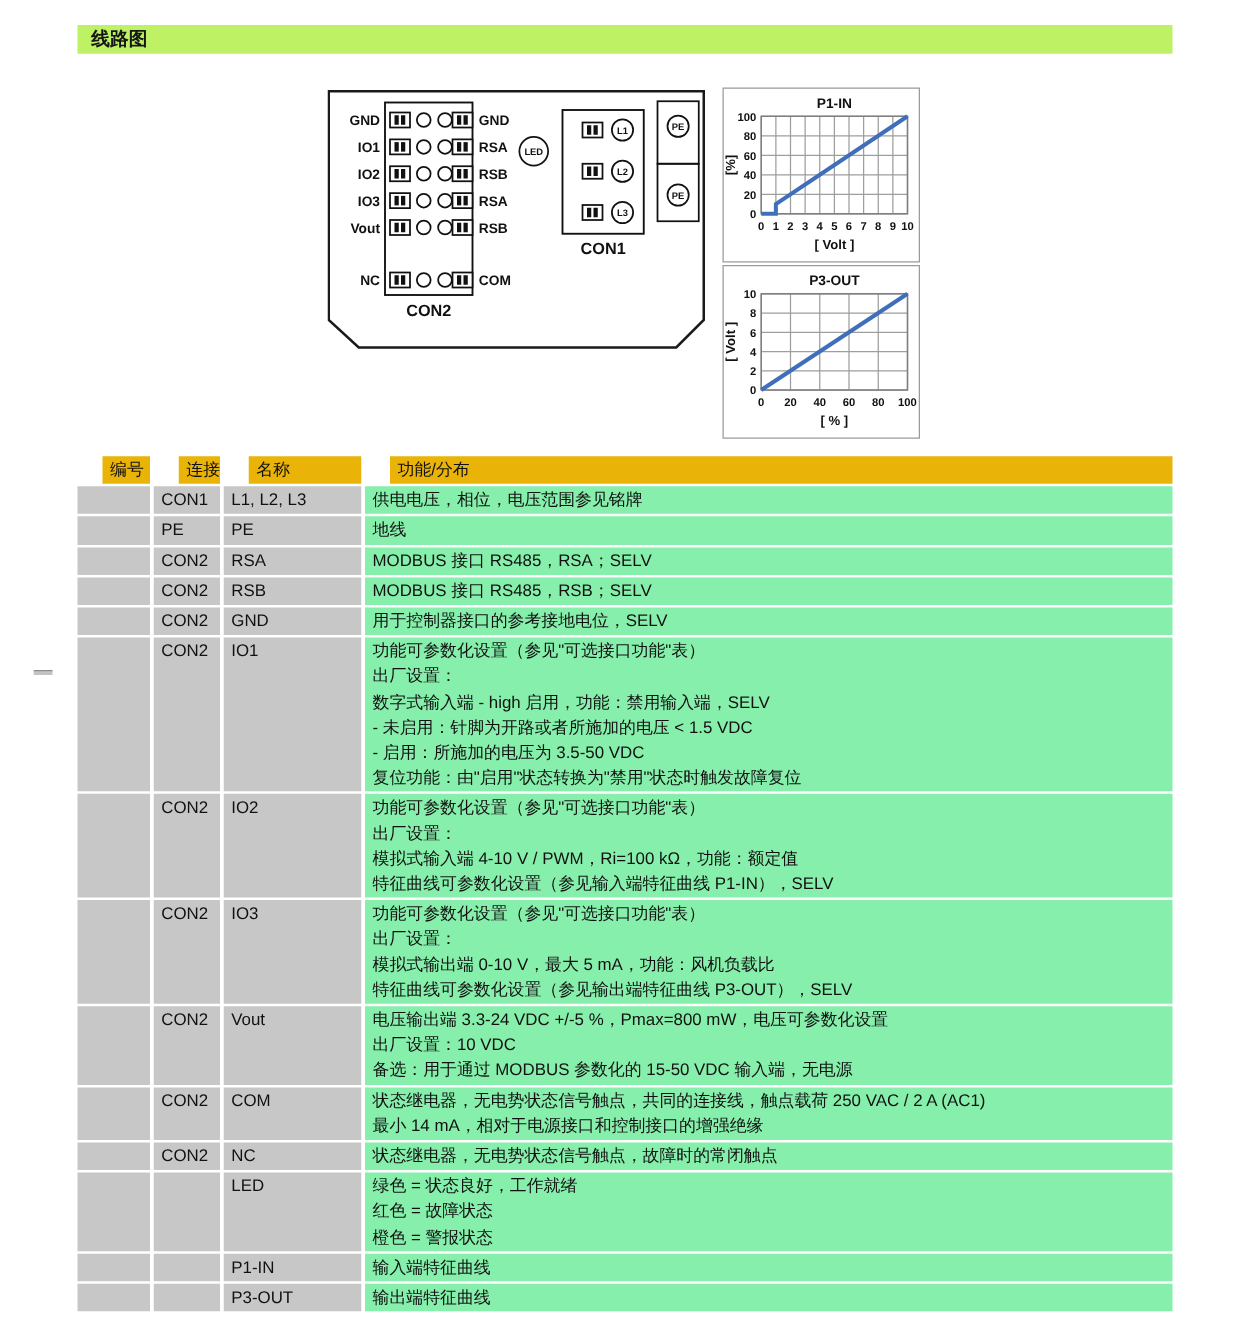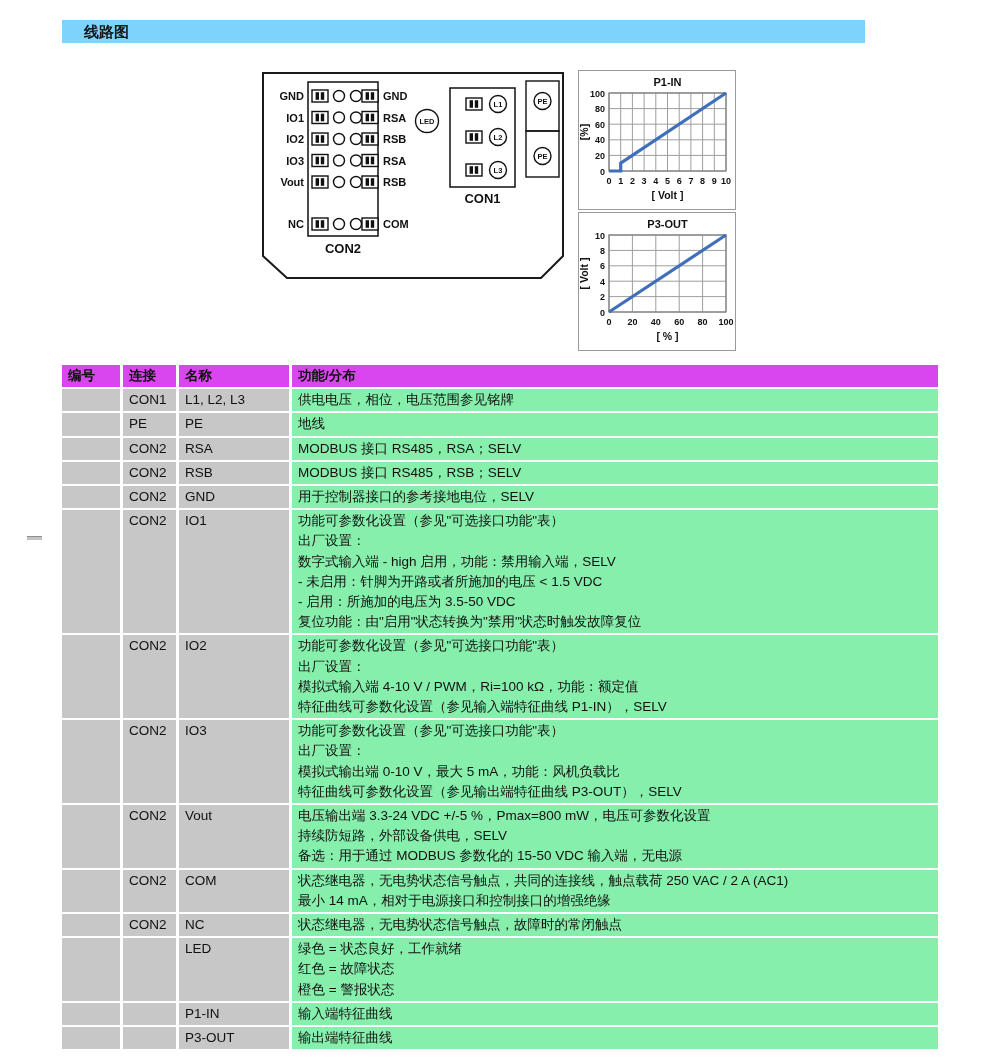--- a/index.html
+++ b/index.html
@@ -1,32 +1,32 @@
 <!DOCTYPE html>
 <html><head>
 <meta charset="utf-8">
 <style>
   html,body{margin:0;padding:0;background:#ffffff;}
   .page{position:relative;width:1000px;height:1062px;background:#fff;overflow:hidden;
         font-family:"Liberation Sans", sans-serif;color:#111;}
-  .section-bar{position:absolute;left:62px;top:20px;width:803px;height:23px;
-        background:#7dd3fc;font-weight:bold;font-size:15px;line-height:23px;
-        padding-left:22px;box-sizing:border-box;color:#161616;}
+  .section-bar{position:absolute;left:62px;top:20px;width:876px;height:23px;
+        background:#bef264;font-weight:bold;font-size:15px;line-height:23px;
+        padding-left:11px;box-sizing:border-box;color:#161616;}
   .device-wrap{position:absolute;left:262px;top:70px;}
   .chart-box{position:absolute;width:158px;background:#fff;border:1px solid #9a9a9a;box-sizing:border-box;}
   #chart0{left:578px;top:70px;height:140px;}
   #chart1{left:578px;top:212px;height:139px;}
   .margin-dash{position:absolute;left:27px;top:536px;width:15px;height:3px;
         background:#c3c3c3;border-top:1px solid #8f8f8f;}
   .io-table{position:absolute;left:62px;top:365px;width:876px;display:grid;
         grid-template-columns:58px 53px 110px 1fr;gap:2px 3px;font-size:13.5px;}
   .io-table .cell{background:#c7c7c7;padding:1px 6px;line-height:20.2px;
         box-sizing:border-box;white-space:nowrap;}
   .io-table .cell.func{background:#86efac;}
-  .io-table .cell.th{background:#d946ef;font-weight:bold;}
+  .io-table .cell.th{background:#eab308;font-weight:normal;margin-left:20px;}
   svg text{font-family:"Liberation Sans", sans-serif;}
 </style>
 </head>
 <body>
 
 <div class="page">
   <div class="section-bar">
     <span>线路图</span>
   </div>
 
@@ -266,21 +266,21 @@
         <div>功能可参数化设置（参见"可选接口功能"表）</div>
         <div>出厂设置：</div>
         <div>模拟式输出端 0-10 V，最大 5 mA，功能：风机负载比</div>
         <div>特征曲线可参数化设置（参见输出端特征曲线 P3-OUT），SELV</div>
       </div>
       <div class="cell "></div>
       <div class="cell ">CON2</div>
       <div class="cell ">Vout</div>
       <div class="cell func">
         <div>电压输出端 3.3-24 VDC +/-5 %，Pmax=800 mW，电压可参数化设置</div>
-        <div>持续防短路，外部设备供电，SELV</div>
+        <div>出厂设置：10 VDC</div>
         <div>备选：用于通过 MODBUS 参数化的 15-50 VDC 输入端，无电源</div>
       </div>
       <div class="cell "></div>
       <div class="cell ">CON2</div>
       <div class="cell ">COM</div>
       <div class="cell func">
         <div>状态继电器，无电势状态信号触点，共同的连接线，触点载荷 250 VAC / 2 A (AC1)</div>
         <div>最小 14 mA，相对于电源接口和控制接口的增强绝缘</div>
       </div>
       <div class="cell "></div>

